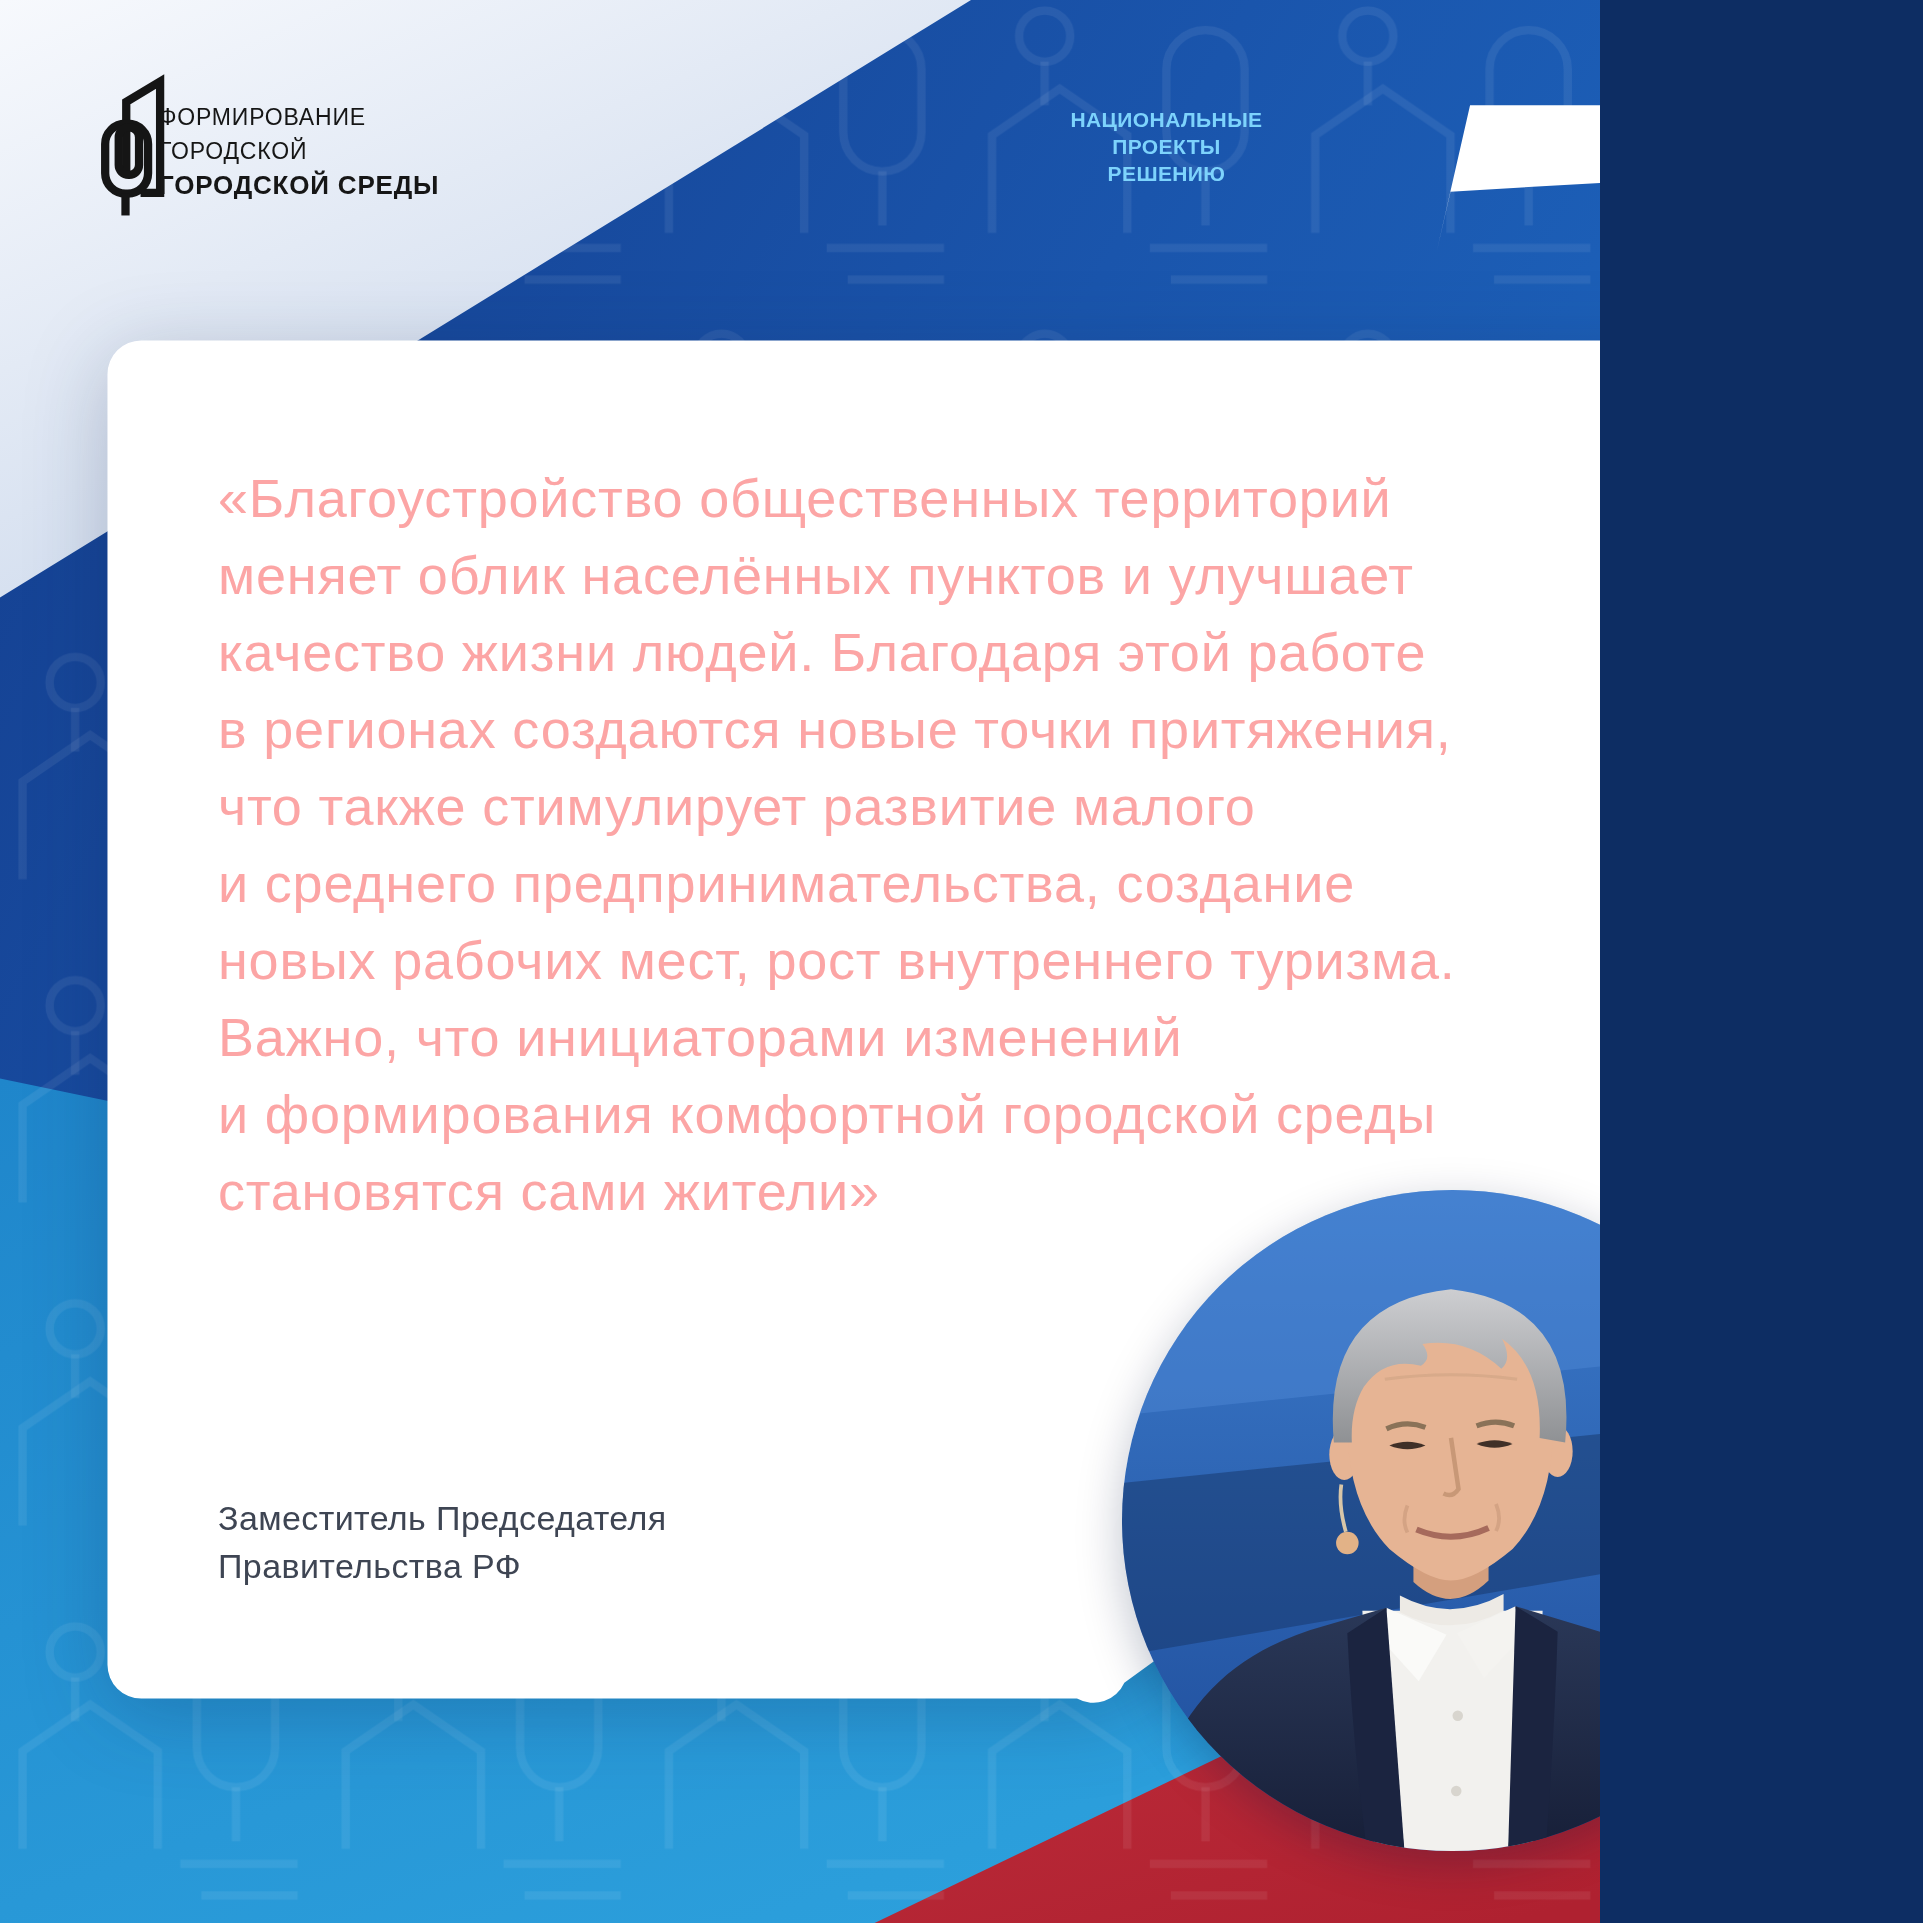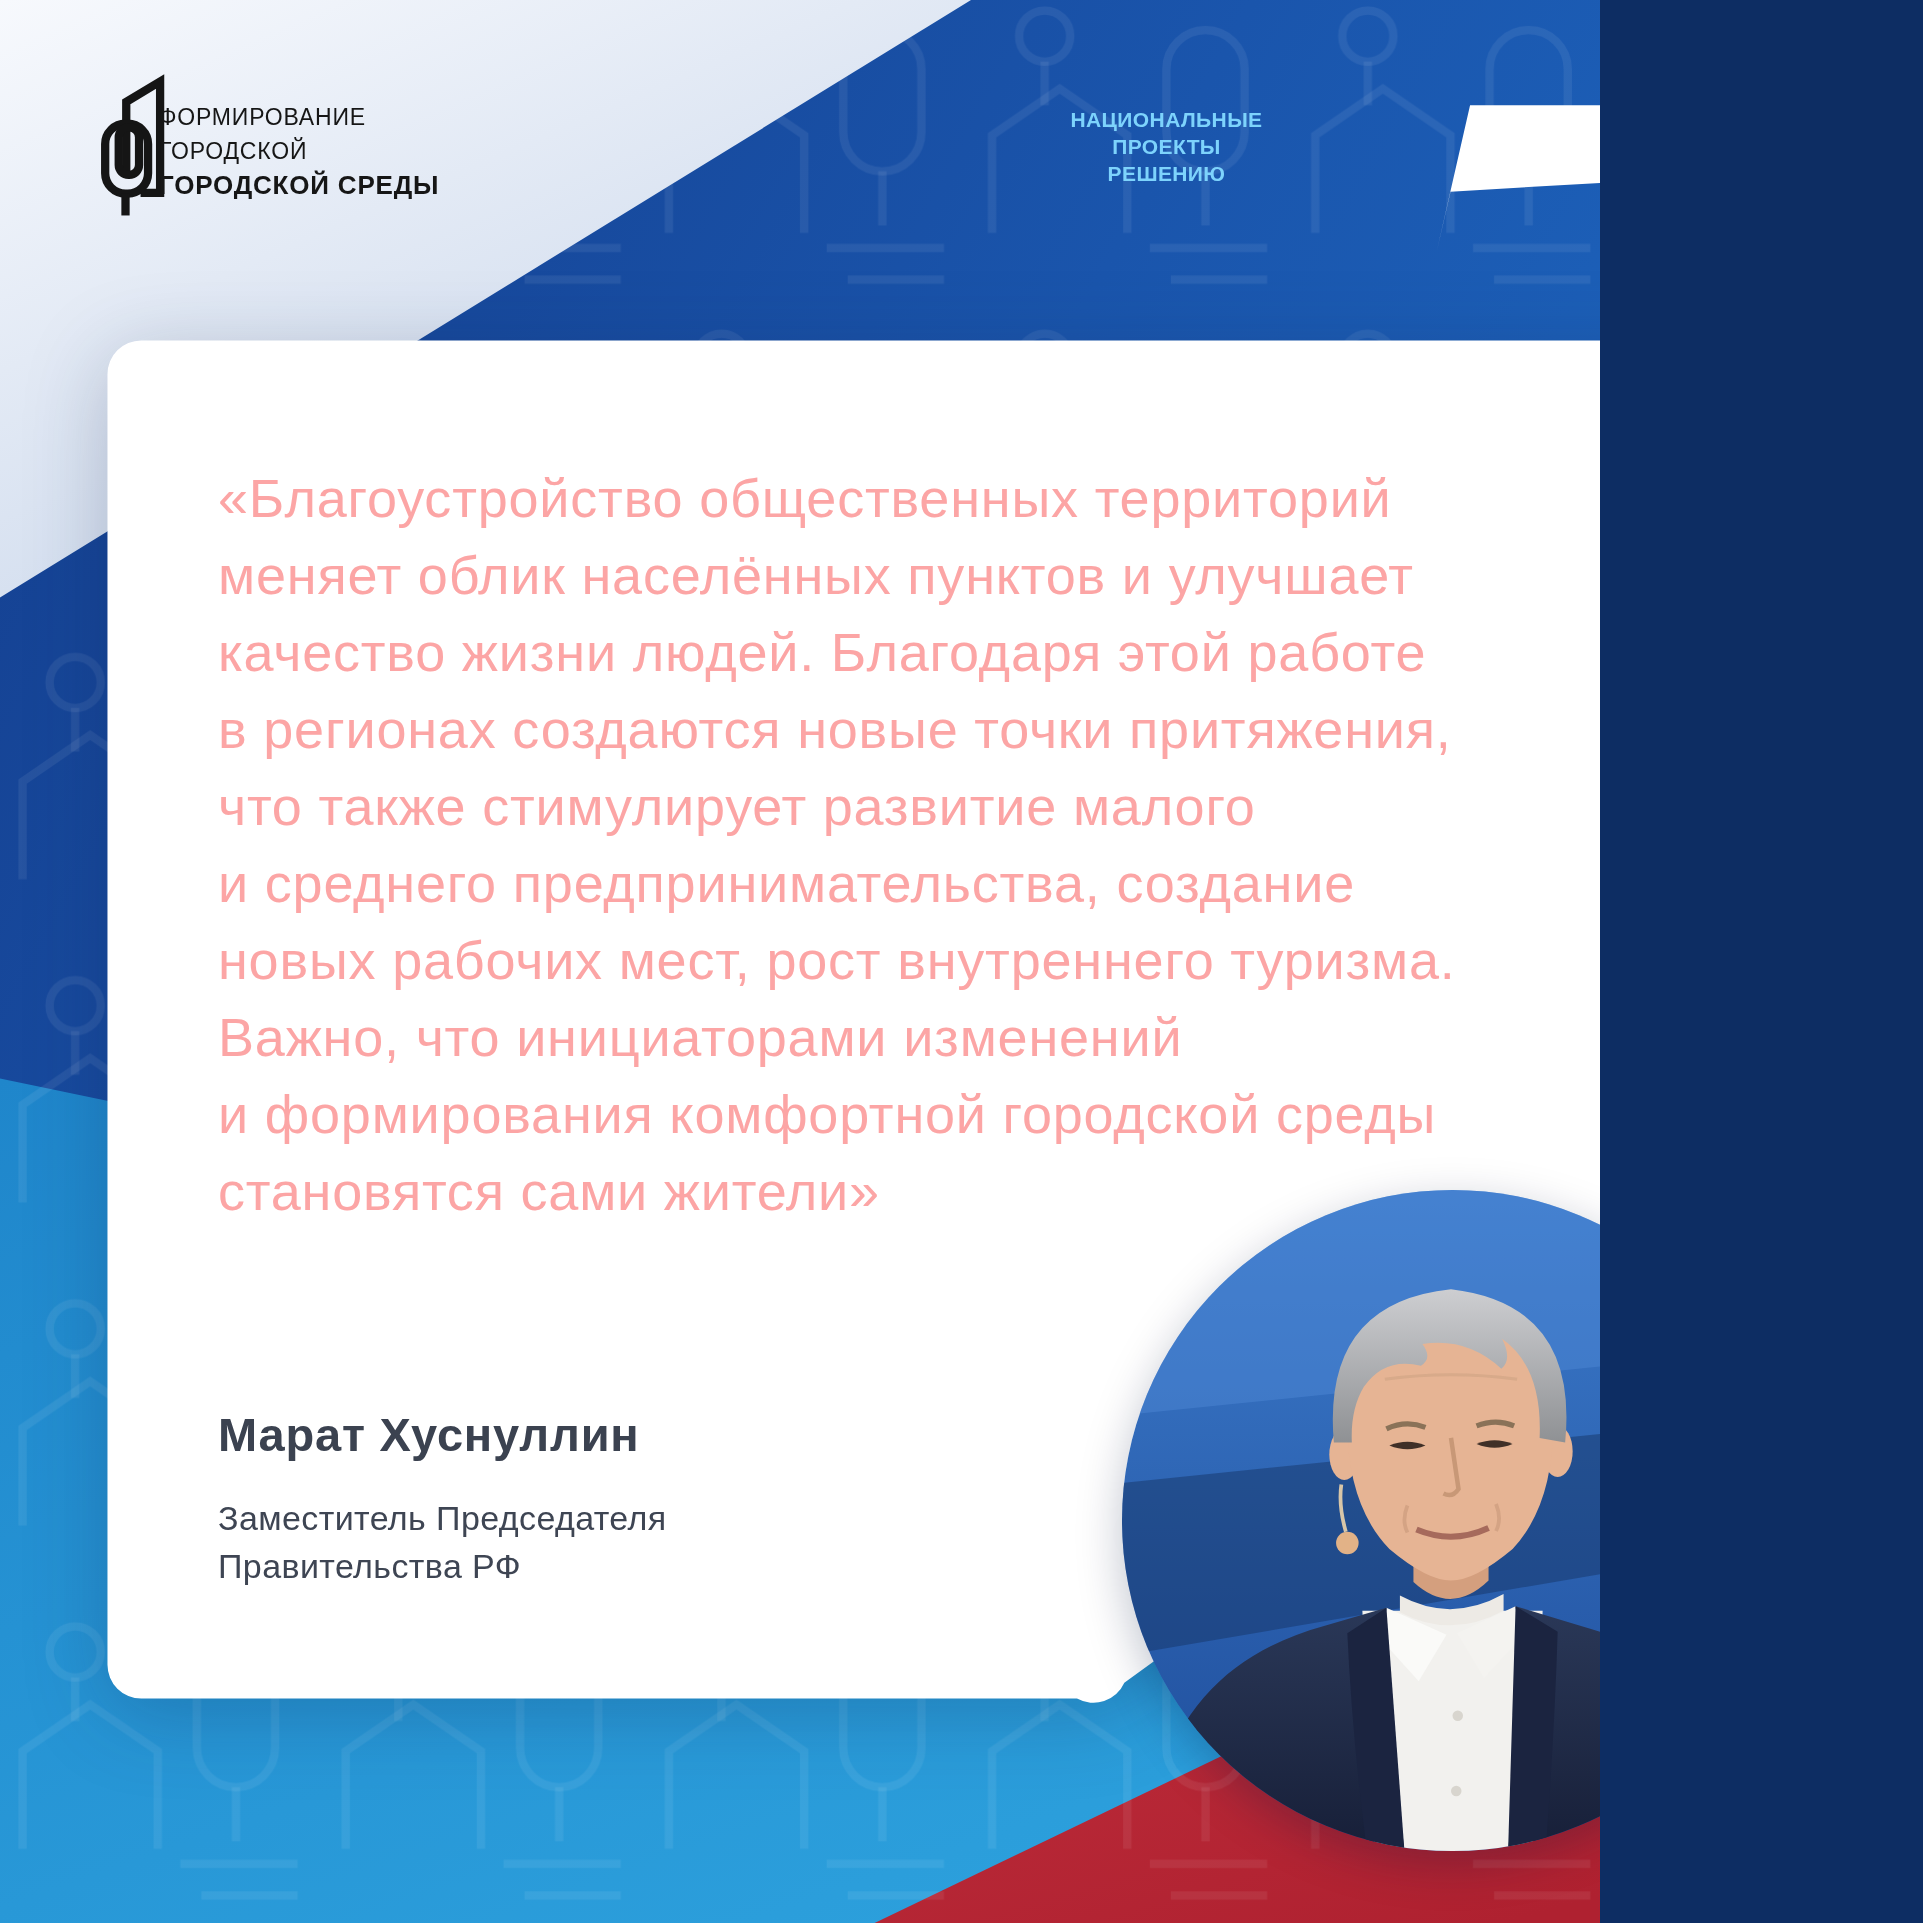--- a/index.html
+++ b/index.html
@@ -134,21 +134,20 @@
   <div class="quote">«Благоустройство общественных территорий
 меняет облик населённых пунктов и улучшает
 качество жизни людей. Благодаря этой работе
 в регионах создаются новые точки притяжения,
 что также стимулирует развитие малого
 и среднего предпринимательства, создание
 новых рабочих мест, рост внутреннего туризма.
 Важно, что инициаторами изменений
 и формирования комфортной городской среды
 становятся сами жители»</div>
-  <div class="person-name">Марат Хуснуллин</div>
   <div class="person-title">Заместитель Председателя
 Правительства РФ</div>
 
   <div class="photo">
     <svg width="661" height="661" viewBox="0 0 880 880" aria-hidden="true">
       <defs>
         <linearGradient id="pBg" x1="0" y1="0" x2="0" y2="1">
           <stop offset="0" stop-color="#3C7BCB"></stop>
           <stop offset="1" stop-color="#1E4C9A"></stop>
         </linearGradient>

